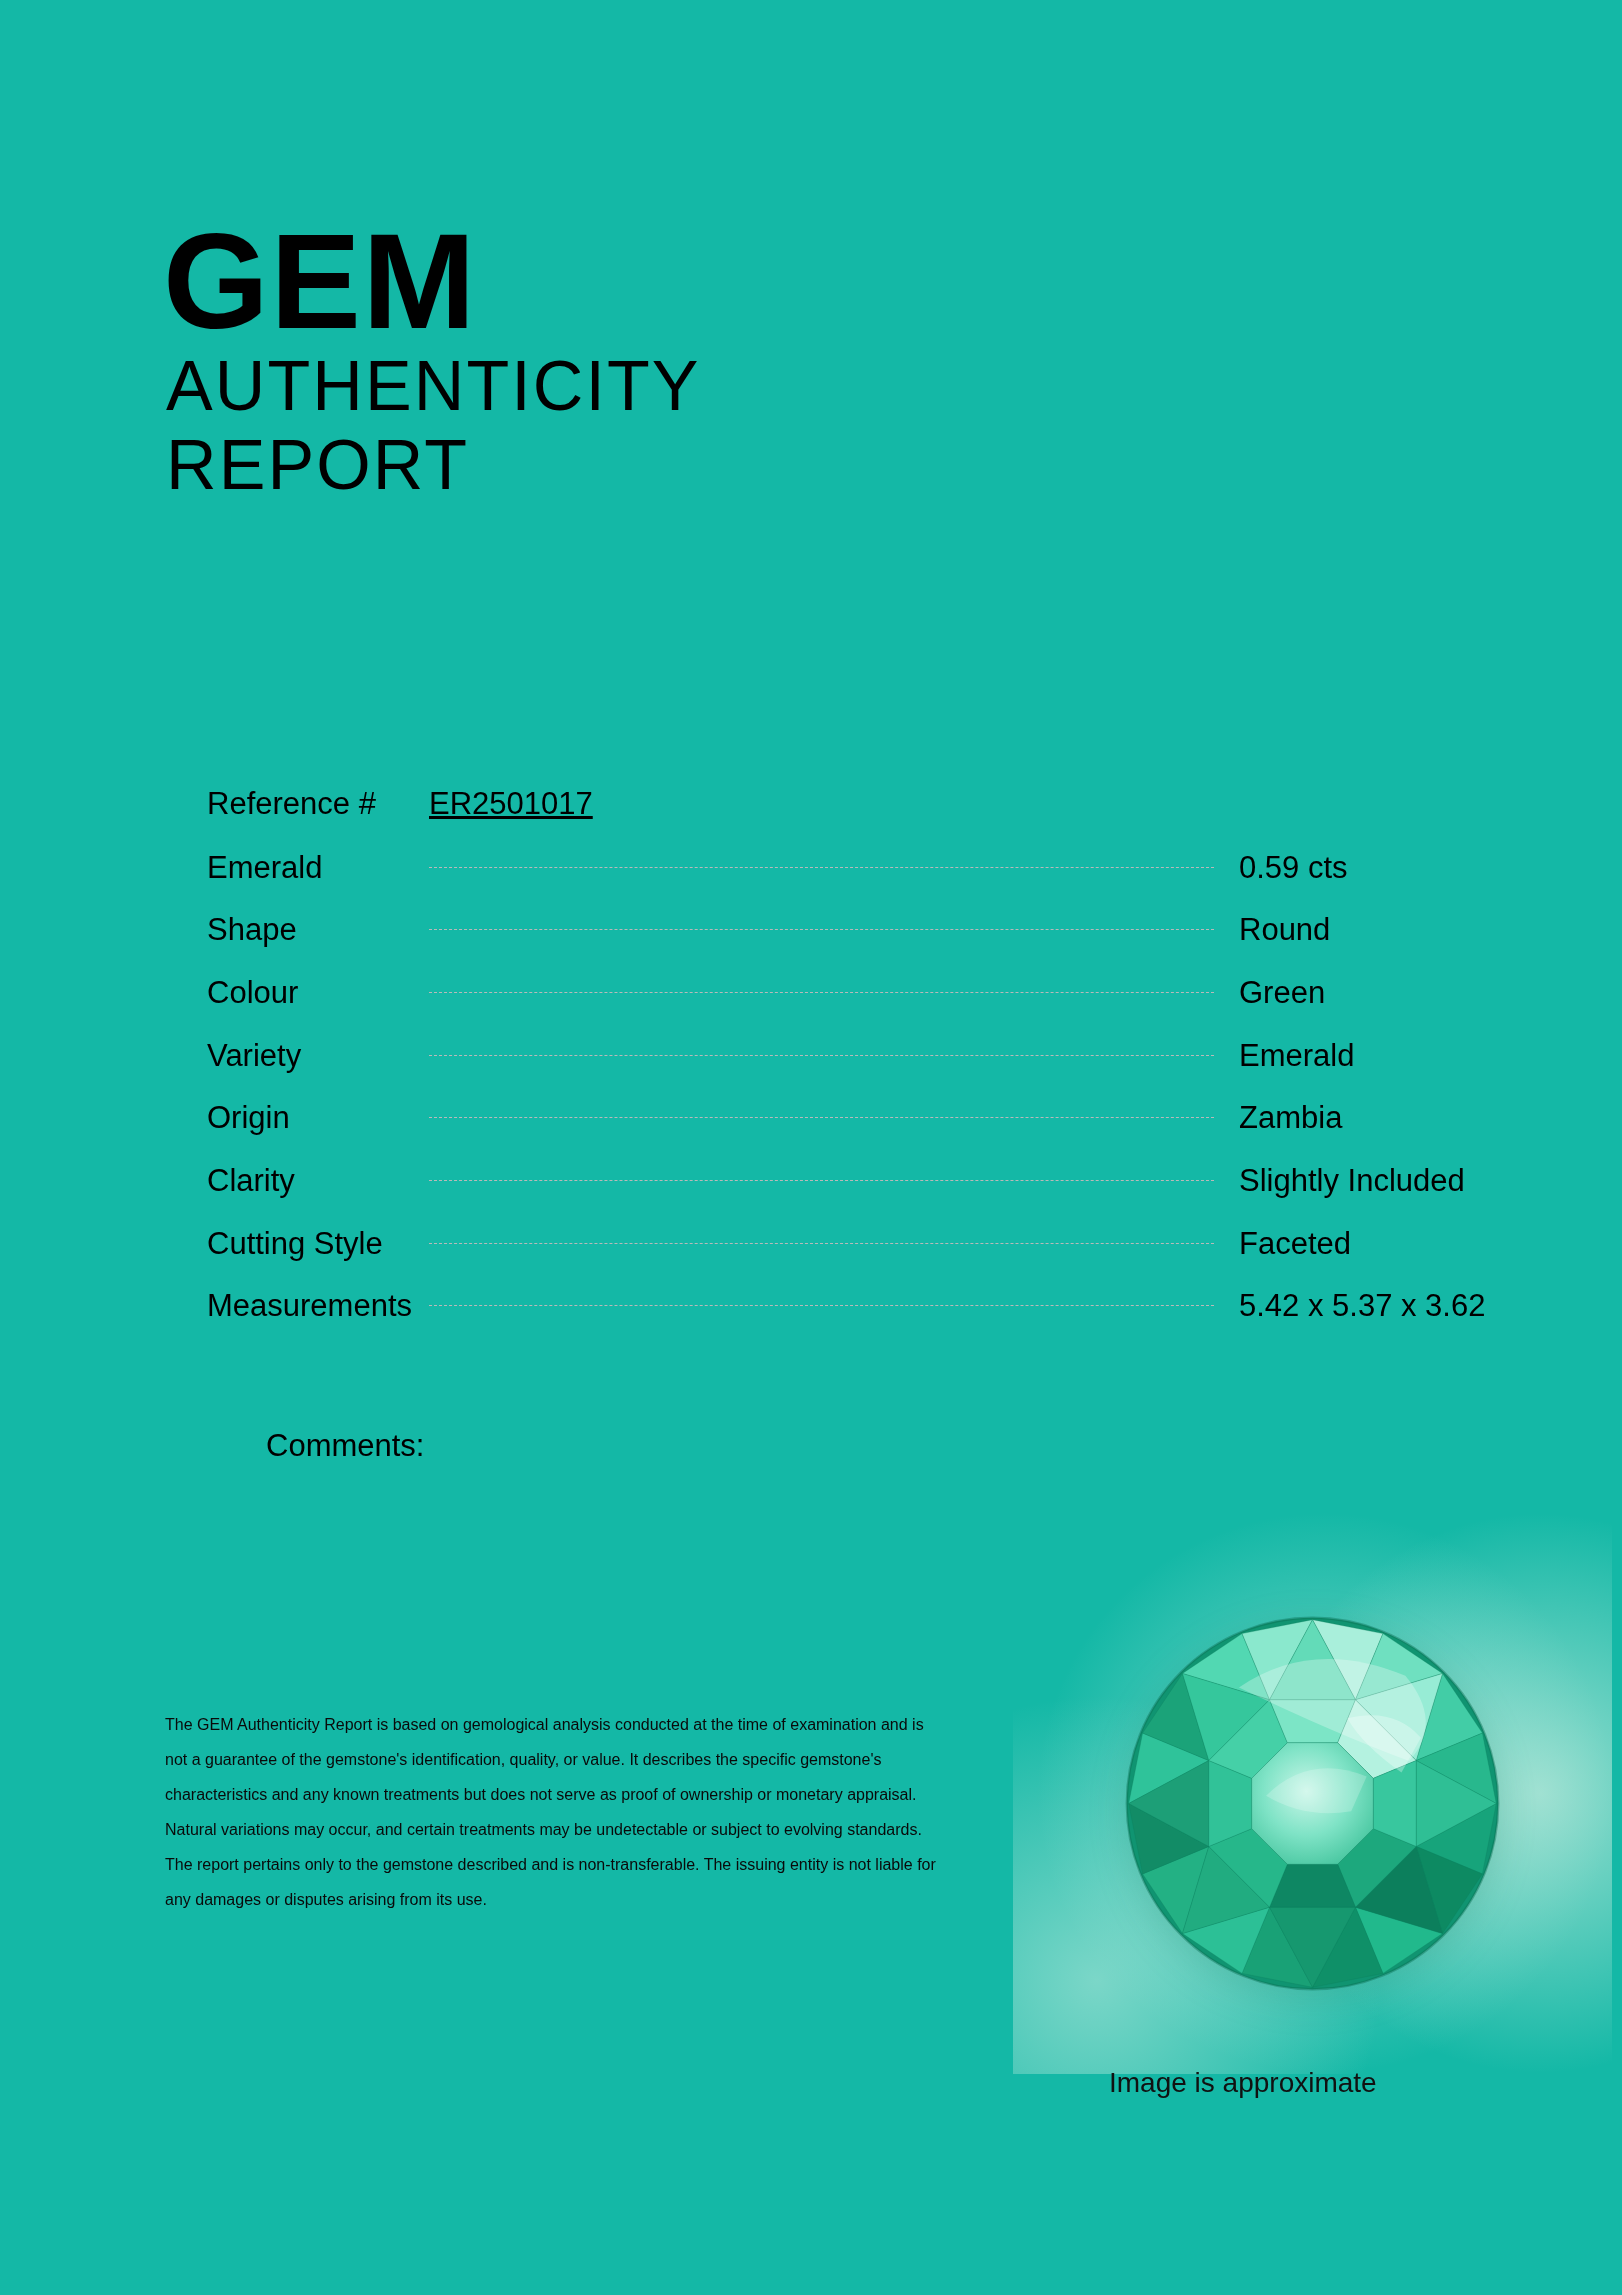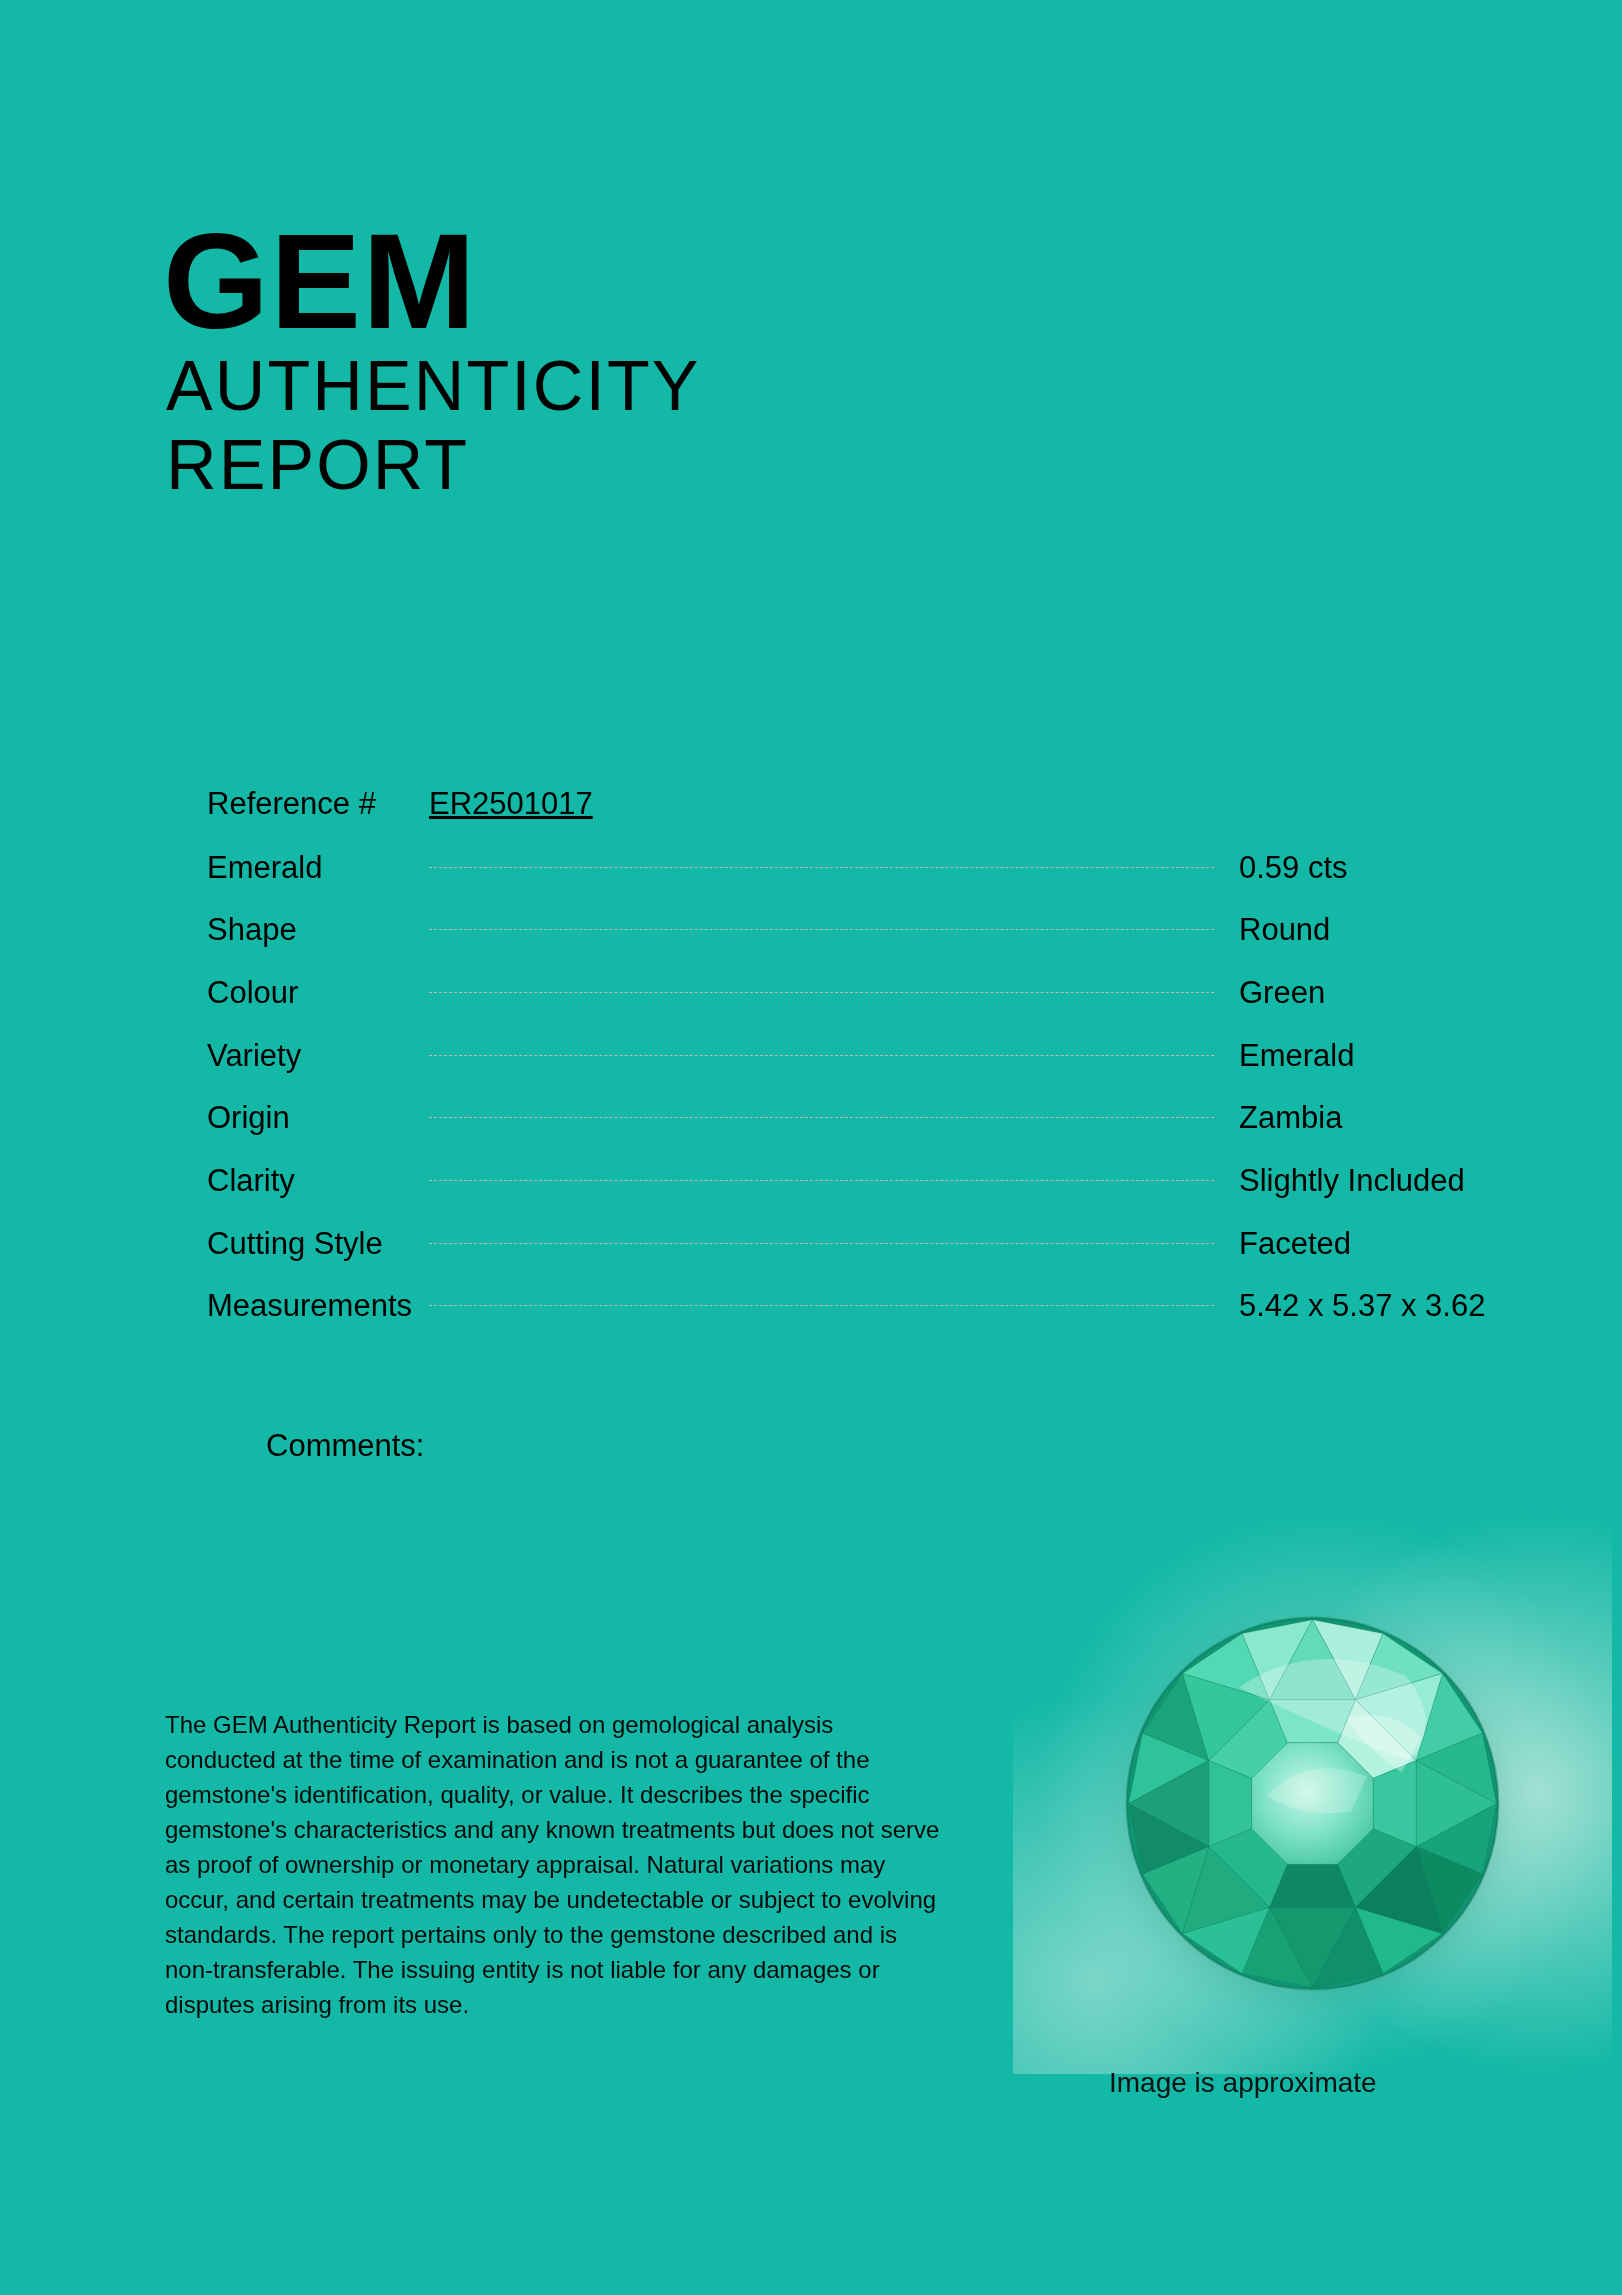--- a/index.html
+++ b/index.html
@@ -45,21 +45,21 @@
   }
   .row .val{
     position:absolute;left:1239px;top:0;
     font-size:31px;line-height:36px;white-space:nowrap;
   }
   .row .val.inline{left:429px;text-decoration:underline;}
   
   .disclaimer{
     position:absolute;
     left:165px;top:1707px;width:778px;
-    font-size:24px;line-height:35px;
+    font-size:16px;line-height:35px;
     color:#0a0a0a;
   }
   
   .photo{
     position:absolute;
     left:1013px;top:1489px;width:599px;height:585px;
     background:
       radial-gradient(circle at 88% 52%, rgba(198,236,222,0.75) 0%, rgba(255,255,255,0) 46%),
       radial-gradient(circle at 14% 84%, rgba(208,240,228,0.55) 0%, rgba(255,255,255,0) 40%),
       radial-gradient(closest-side at 52% 52%, rgba(216,242,232,0.55) 0%, rgba(255,255,255,0) 100%);

